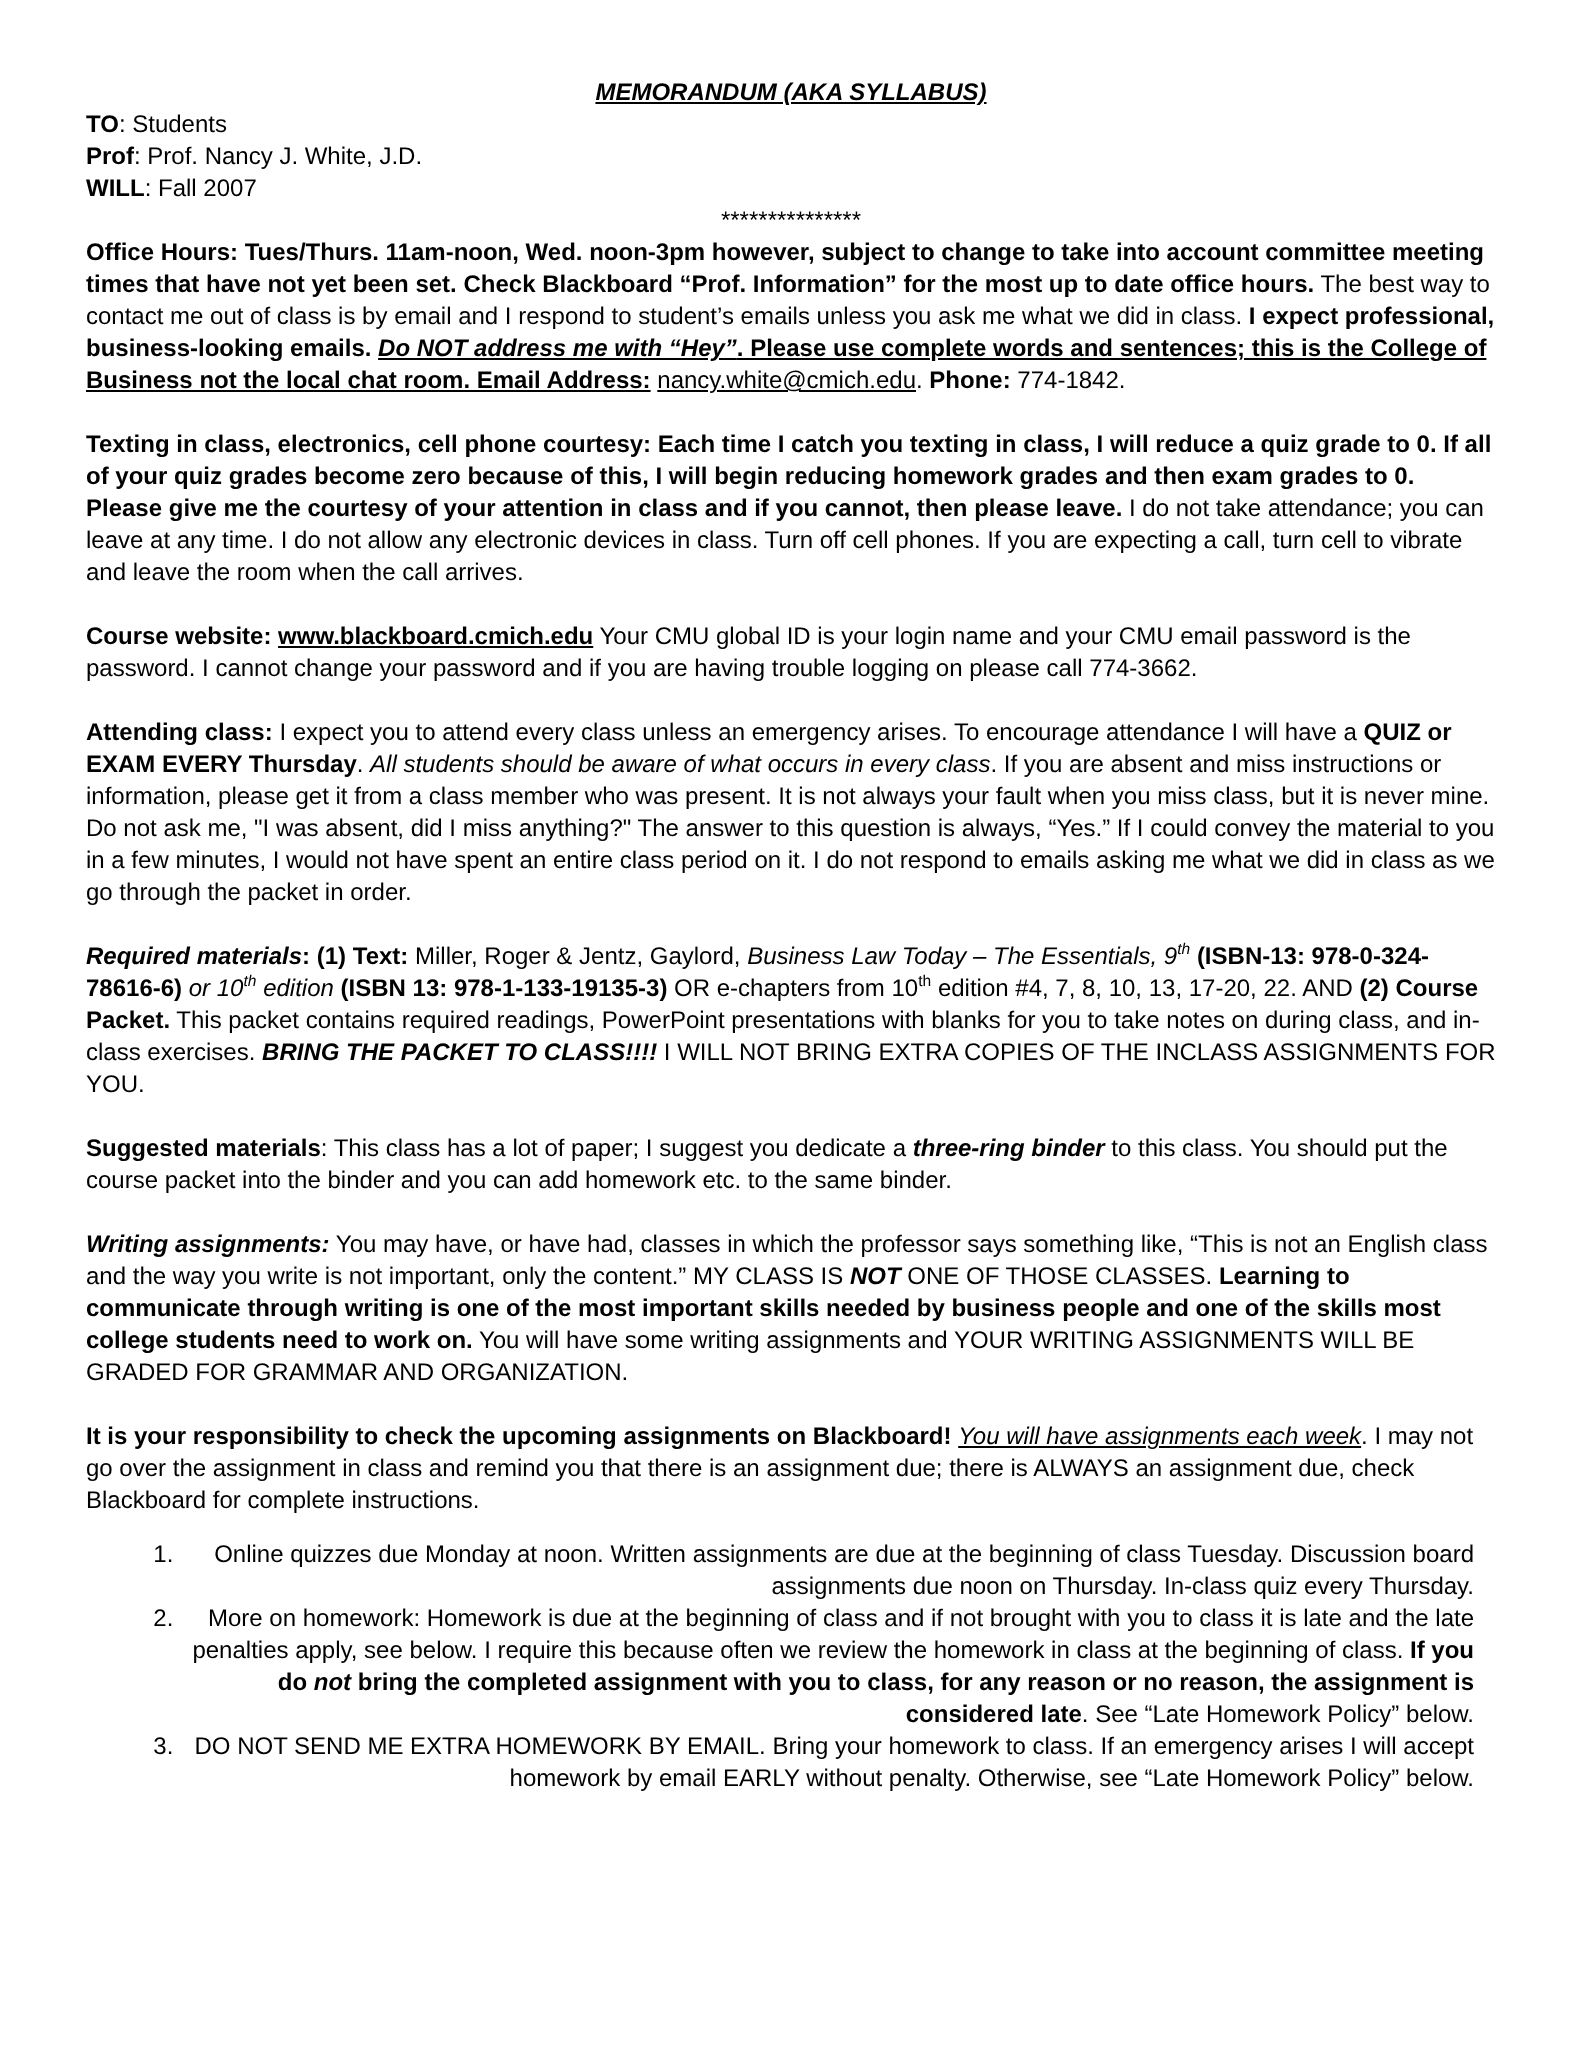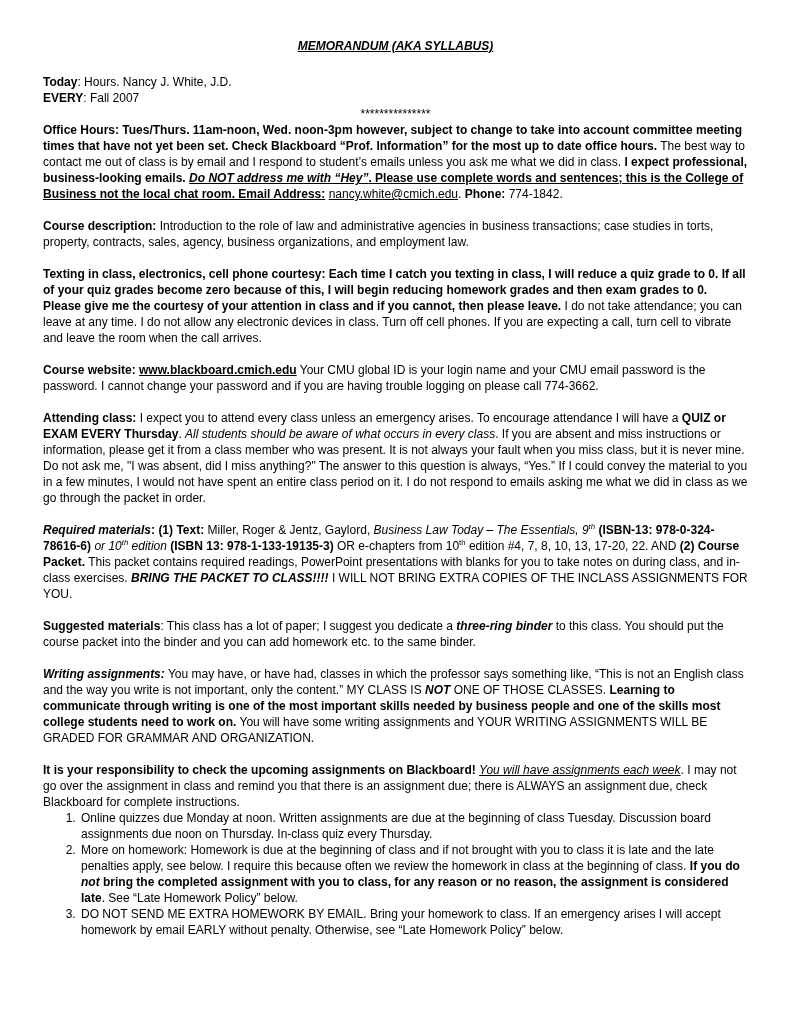--- a/index.html
+++ b/index.html
@@ -8,47 +8,47 @@
     width: 791px;
     min-height: 1024px;
     background: #ffffff;
     color: #000000;
     font-family: "Liberation Sans", "DejaVu Sans", sans-serif;
     font-size: 12px;
     line-height: 16px;
   }
   .page { padding: 38px 43px 40px 43px; }
   p { margin: 0; }
-  .title { text-align: center; margin-bottom: 20px; }
+  .title { text-align: center; margin-bottom: 0; }
   .sep { text-align: center; }
   .block { margin-bottom: 16px; }
   .block:last-child { margin-bottom: 0; }
   .b { font-weight: bold; }
   .i { font-style: italic; }
   .u { text-decoration: underline; }
   sup { font-size: 0.65em; line-height: 0; }
-  ol { margin: 0; padding-left: 36px; }
+  ol { margin: 11px; padding-left: 36px; text-align: right; }
   li { margin: 0; padding-left: 2px; }
   a, [data-name="email-link"], [data-name="course-website-link"] { color: inherit; }
 </style>
 </head>
 <body>
 
 <div class="page" data-name="syllabus-document">
 
   <p class="title" data-name="document-title"><span class="b i u" data-name="text-run">MEMORANDUM (AKA SYLLABUS)</span></p>
 
   <div class="block" data-name="memo-header-and-contact">
-    <p data-name="memo-from-line"><span class="b" data-name="text-run">Today</span><span data-name="text-run">: Hours. Nancy J. White, J.D.</span></p>
-    <p data-name="memo-date-line"><span class="b" data-name="text-run">EVERY</span><span data-name="text-run">: Fall 2007</span></p>
+    <p data-name="memo-to-line"><span class="b" data-name="text-run">TO</span><span data-name="text-run">: Students</span></p>
+    <p data-name="memo-from-line"><span class="b" data-name="text-run">Prof</span><span data-name="text-run">: Prof. Nancy J. White, J.D.</span></p>
+    <p data-name="memo-date-line"><span class="b" data-name="text-run">WILL</span><span data-name="text-run">: Fall 2007</span></p>
     <p class="sep" data-name="asterisk-separator">***************</p>
     <p data-name="office-hours-paragraph"><span class="b" data-name="text-run">Office Hours: Tues/Thurs. 11am-noon, Wed. noon-3pm however, subject to change to take into account committee meeting times that have not yet been set. Check Blackboard “Prof. Information” for the most up to date office hours.</span><span data-name="text-run"> The best way to contact me out of class is by email and I respond to student’s emails unless you ask me what we did in class. </span><span class="b" data-name="text-run">I expect professional, business-looking emails. </span><span class="b i u" data-name="text-run">Do NOT address me with “Hey”</span><span class="b u" data-name="text-run">. Please use complete words and sentences; this is the College of Business not the local chat room. Email Address:</span><span data-name="text-run"> </span><span class="u" data-name="email-link">nancy.white@cmich.edu</span><span data-name="text-run">. </span><span class="b" data-name="text-run">Phone:</span><span data-name="text-run"> 774-1842.</span></p>
   </div>
 
-  <p class="block" data-name="course-description-paragraph"><span class="b" data-name="text-run">Course description:</span><span data-name="text-run"> Introduction to the role of law and administrative agencies in business transactions; case studies in torts, property, contracts, sales, agency, business organizations, and employment law.</span></p>
 
   <p class="block" data-name="texting-policy-paragraph"><span class="b" data-name="text-run">Texting in class, electronics, cell phone courtesy: Each time I catch you texting in class, I will reduce a quiz grade to 0. If all of your quiz grades become zero because of this, I will begin reducing homework grades and then exam grades to 0. Please give me the courtesy of your attention in class and if you cannot, then please leave.</span><span data-name="text-run"> I do not take attendance; you can leave at any time. I do not allow any electronic devices in class. Turn off cell phones. If you are expecting a call, turn cell to vibrate and leave the room when the call arrives.</span></p>
 
   <p class="block" data-name="course-website-paragraph"><span class="b" data-name="text-run">Course website: </span><span class="b u" data-name="course-website-link">www.blackboard.cmich.edu</span><span data-name="text-run"> Your CMU global ID is your login name and your CMU email password is the password. I cannot change your password and if you are having trouble logging on please call 774-3662.</span></p>
 
   <p class="block" data-name="attending-class-paragraph"><span class="b" data-name="text-run">Attending class:</span><span data-name="text-run"> I expect you to attend every class unless an emergency arises. To encourage attendance I will have a </span><span class="b" data-name="text-run">QUIZ or EXAM EVERY Thursday</span><span data-name="text-run">. </span><span class="i" data-name="text-run">All students should be aware of what occurs in every class</span><span data-name="text-run">. If you are absent and miss instructions or information, please get it from a class member who was present. It is not always your fault when you miss class, but it is never mine. Do not ask me, "I was absent, did I miss anything?" The answer to this question is always, “Yes.” If I could convey the material to you in a few minutes, I would not have spent an entire class period on it. I do not respond to emails asking me what we did in class as we go through the packet in order.</span></p>
 
   <p class="block" data-name="required-materials-paragraph"><span class="b i" data-name="text-run">Required materials</span><span class="b" data-name="text-run">: (1) Text:</span><span data-name="text-run"> Miller, Roger &amp; Jentz, Gaylord, </span><span class="i" data-name="text-run">Business Law Today – The Essentials, 9</span><sup class="i" data-name="text-run">th</sup><span data-name="text-run"> </span><span class="b" data-name="text-run">(ISBN-13: 978-0-324-78616-6)</span><span class="i" data-name="text-run"> or 10</span><sup class="i" data-name="text-run">th</sup><span class="i" data-name="text-run"> edition </span><span class="b" data-name="text-run">(ISBN 13: 978-1-133-19135-3)</span><span data-name="text-run"> OR e-chapters from 10</span><sup data-name="text-run">th</sup><span data-name="text-run"> edition #4, 7, 8, 10, 13, 17-20, 22. AND </span><span class="b" data-name="text-run">(2) Course Packet.</span><span data-name="text-run"> This packet contains required readings, PowerPoint presentations with blanks for you to take notes on during class, and in-class exercises. </span><span class="b i" data-name="text-run">BRING THE PACKET TO CLASS!!!!</span><span data-name="text-run"> I WILL NOT BRING EXTRA COPIES OF THE INCLASS ASSIGNMENTS FOR YOU.</span></p>
 
   <p class="block" data-name="suggested-materials-paragraph"><span class="b" data-name="text-run">Suggested materials</span><span data-name="text-run">: This class has a lot of paper; I suggest you dedicate a </span><span class="b i" data-name="text-run">three-ring binder</span><span data-name="text-run"> to this class. You should put the course packet into the binder and you can add homework etc. to the same binder.</span></p>

